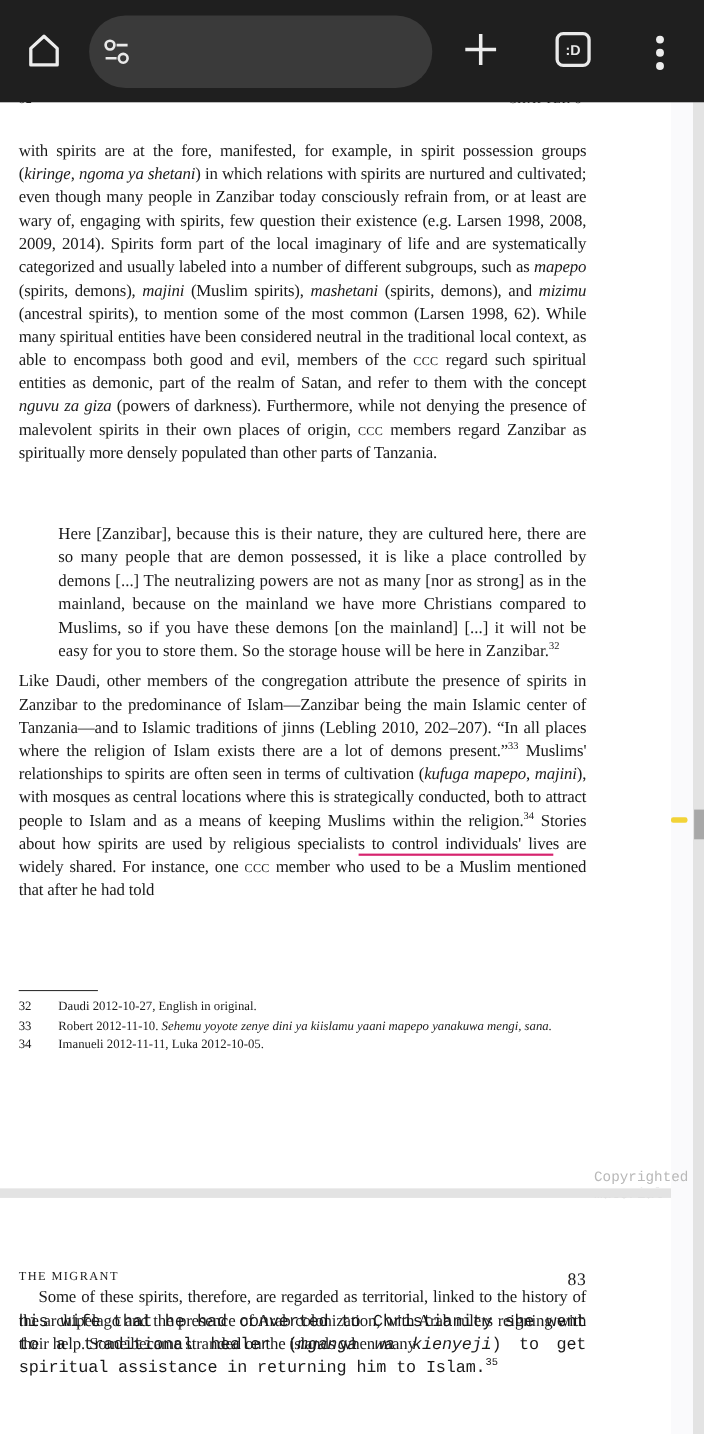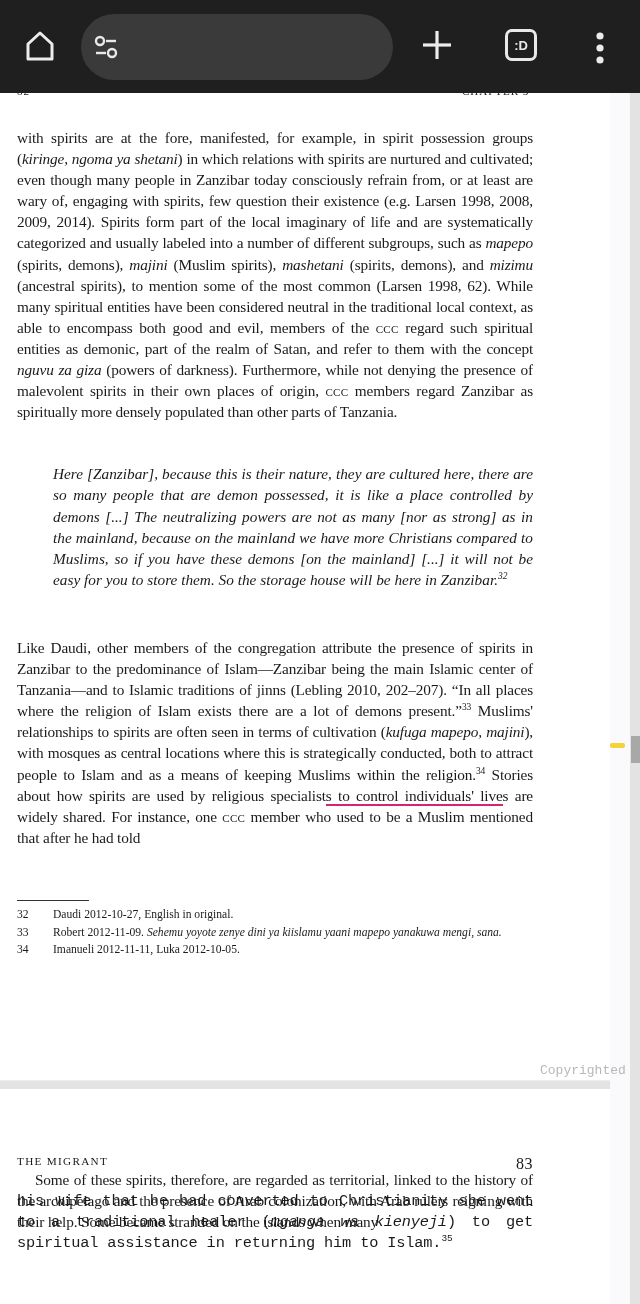--- a/index.html
+++ b/index.html
@@ -123,37 +123,37 @@
   <div class="scroll-thumb"></div>
   <div class="marker"></div>
 
   <div class="header-cut" style="left:17px;">82</div>
   <div class="header-cut" style="left:462px;">CHAPTER 3</div>
 
   <div class="page-text" style="top:34px;">
     <span>with spirits are at the fore, manifested, for example, in spirit possession groups (</span><i>kiringe, ngoma ya shetani</i><span>) in which relations with spirits are nurtured and cultivated; even though many people in Zanzibar today consciously refrain from, or at least are wary of, engaging with spirits, few question their existence (e.g. Larsen 1998, 2008, 2009, 2014). Spirits form part of the local imaginary of life and are systematically categorized and usually labeled into a number of different subgroups, such as </span><i>mapepo</i><span> (spirits, demons), </span><i>majini</i><span> (Muslim spirits), </span><i>mashetani</i><span> (spirits, demons), and </span><i>mizimu</i><span> (ancestral spirits), to mention some of the most common (Larsen 1998, 62). While many spiritual entities have been considered neutral in the traditional local context, as able to encompass both good and evil, members of the </span><span class="sc">CCC</span><span> regard such spiritual entities as demonic, part of the realm of Satan, and refer to them with the concept </span><i>nguvu za giza</i><span> (powers of darkness). Furthermore, while not denying the presence of malevolent spirits in their own places of origin, </span><span class="sc">CCC</span><span> members regard Zanzibar as spiritually more densely populated than other parts of Tanzania.</span>
   </div>
 
-  <div class="quote" style="top:370px;font-style:italic;">
+  <div class="quote" style="top:382px;">
     <span>Here [Zanzibar], because this is their nature, they are cultured here, there are so many people that are demon possessed, it is like a place controlled by demons [...] The neutralizing powers are not as many [nor as strong] as in the mainland, because on the mainland we have more Christians compared to Muslims, so if you have these demons [on the mainland] [...] it will not be easy for you to store them. So the storage house will be here in Zanzibar.</span><span class="sup">32</span>
   </div>
 
-  <div class="page-text" style="top:544px;font-family:Liberation Serif, serif;">
+  <div class="page-text" style="top:516px;font-family:Liberation Serif, serif;">
     <span>Like Daudi, other members of the congregation attribute the presence of spirits in Zanzibar to the predominance of Islam—Zanzibar being the main Islamic center of Tanzania—and to Islamic traditions of jinns (Lebling 2010, 202–207). “In all places where the religion of Islam exists there are a lot of demons present.”</span><span class="sup">33</span><span> Muslims' relationships to spirits are often seen in terms of cultivation (</span><i>kufuga mapepo, majini</i><span>), with mosques as central locations where this is strategically conducted, both to attract people to Islam and as a means of keeping Muslims within the religion.</span><span class="sup">34</span><span> Stories about how spirits are used by religious specialist</span><span class="underline-mark">s to control individuals' live</span><span>s are widely shared. For instance, one </span><span class="sc">CCC</span><span> member who used to be a Muslim mentioned that after he had told</span>
   </div>
 
   <div class="fn-rule"></div>
   <div class="footnotes">
     <div class="fn">
       <span class="num">32</span>
       <span class="txt"><span>Daudi 2012-10-27, English in original.</span></span>
     </div>
     <div class="fn">
       <span class="num">33</span>
-      <span class="txt"><span>Robert 2012-11-09. </span><i>Sehemu yoyote zenye dini ya kiislamu yaani mapepo yanakuwa mengi, sana.</i></span>
+      <span class="txt"><span>Robert 2012-11-10. </span><i>Sehemu yoyote zenye dini ya kiislamu yaani mapepo yanakuwa mengi, sana.</i></span>
     </div>
     <div class="fn">
       <span class="num">34</span>
       <span class="txt"><span>Imanueli 2012-11-11, Luka 2012-10-05.</span></span>
     </div>
   </div>
 
   <div class="copyright">Copyrighted material</div>
   <div class="page-sep"></div>
 

